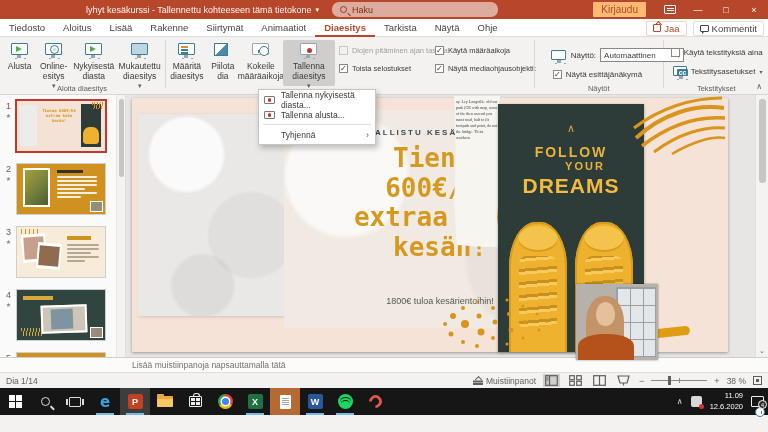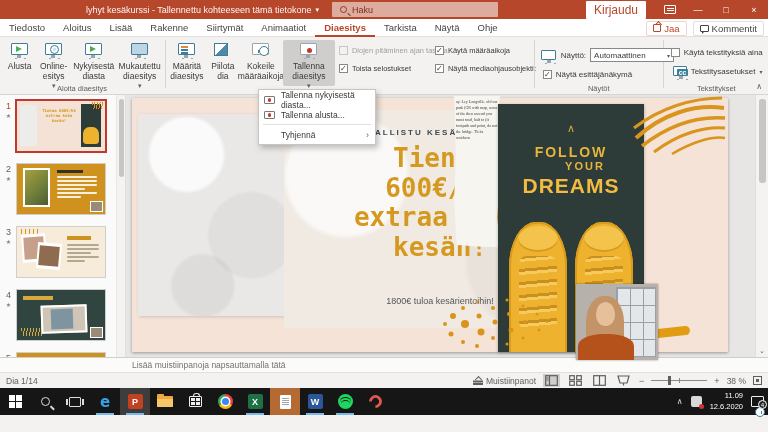--- a/index.html
+++ b/index.html
@@ -3,25 +3,25 @@
 <meta charset="utf-8">
 <style>
   *{margin:0;padding:0;box-sizing:border-box;}
   html,body{width:768px;height:432px;overflow:hidden;font-family:"Liberation Sans",sans-serif;background:#000;}
   .screen{position:relative;width:768px;height:432px;background:#f3f2f1;overflow:hidden;}
 
   
   .titlebar{height:19px;background:#b7472a;display:flex;align-items:center;color:#fff;font-size:9px;position:relative;}
   .tb-title{margin-left:86px;white-space:nowrap;opacity:.95;}
   .tb-caret{margin-left:4px;font-size:7px;}
-  .tb-search{position:absolute;left:332px;top:2px;width:166px;height:15px;background:rgba(255,255,255,.55);border-radius:1px;display:flex;align-items:center;color:#7c2d17;}
+  .tb-search{position:absolute;left:332px;top:2px;width:166px;height:15px;background:rgba(255,255,255,.55);border-radius:7px;display:flex;align-items:center;color:#7c2d17;}
   .mag{width:7px;height:7px;border:1.3px solid #8a3a22;border-radius:50%;margin:0 5px 0 8px;position:relative;}
   .mag::after{content:"";position:absolute;width:4px;height:1.3px;background:#8a3a22;left:6px;top:7px;transform:rotate(45deg);}
   .tb-right{position:absolute;right:0;top:0;height:19px;display:flex;align-items:center;}
-  .signin{background:#ffffff;color:#b7472a;font-size:12px;padding:2px 8px;margin-right:10px;border-radius:1px;}
+  .signin{background:#fdba74;color:#b7472a;font-size:10px;padding:2px 8px;margin-right:10px;border-radius:1px;}
   .winbtn{width:28px;height:19px;display:flex;align-items:center;justify-content:center;font-size:9px;color:#fff;}
   .ribopt{width:12px;height:9px;border:1px solid #fff;border-radius:1px;position:relative;}
   .ribopt::after{content:"";position:absolute;left:2px;top:2px;width:7px;height:1px;background:#fff;box-shadow:0 2px 0 #fff;}
 
   
   .tabrow{height:18px;background:#fff;display:flex;align-items:center;font-size:9.5px;color:#444;border-bottom:1px solid #e1dfdd;position:relative;}
   .tab{padding:0 9px;height:18px;display:flex;align-items:center;white-space:nowrap;}
   .tab.active{color:#b7472a;font-weight:bold;box-shadow:inset 0 -2px 0 #b7472a;}
   .tab-actions{position:absolute;right:4px;top:0;height:18px;display:flex;align-items:center;gap:6px;}
   .tact{display:flex;align-items:center;gap:3px;font-size:9.5px;padding:1px 6px;border:1px solid #e1dfdd;border-radius:2px;background:#fff;}
@@ -340,21 +340,21 @@
         <span>Käytä määräaikoja</span>
       </div>
       <div class="rcb">
         <span class="cbx">✓</span>
         <span>Näytä mediaohjausobjektit</span>
       </div>
     </div>
     <div class="rdiv"></div>
 
     <div class="rgroup" style="width:126px;">
-      <div class="cbcol" style="gap:8px;padding-top:8px;padding-left:3px;">
+      <div class="cbcol" style="gap:8px;padding-top:8px;padding-left:13px;">
         <div class="rcb" style="font-size:8px;">
           <span class="rico" style="width:18px;height:12px;">
               <span class="mon" style="width:15px;height:10px;border-color:#3e7d96;"></span>
             </span>
           <span>Näyttö:</span>
           <span class="mselect">
             <span>Automaattinen</span>
             <span style="font-size:6px;color:#605e5c;">▾</span>
           </span>
         </div>

